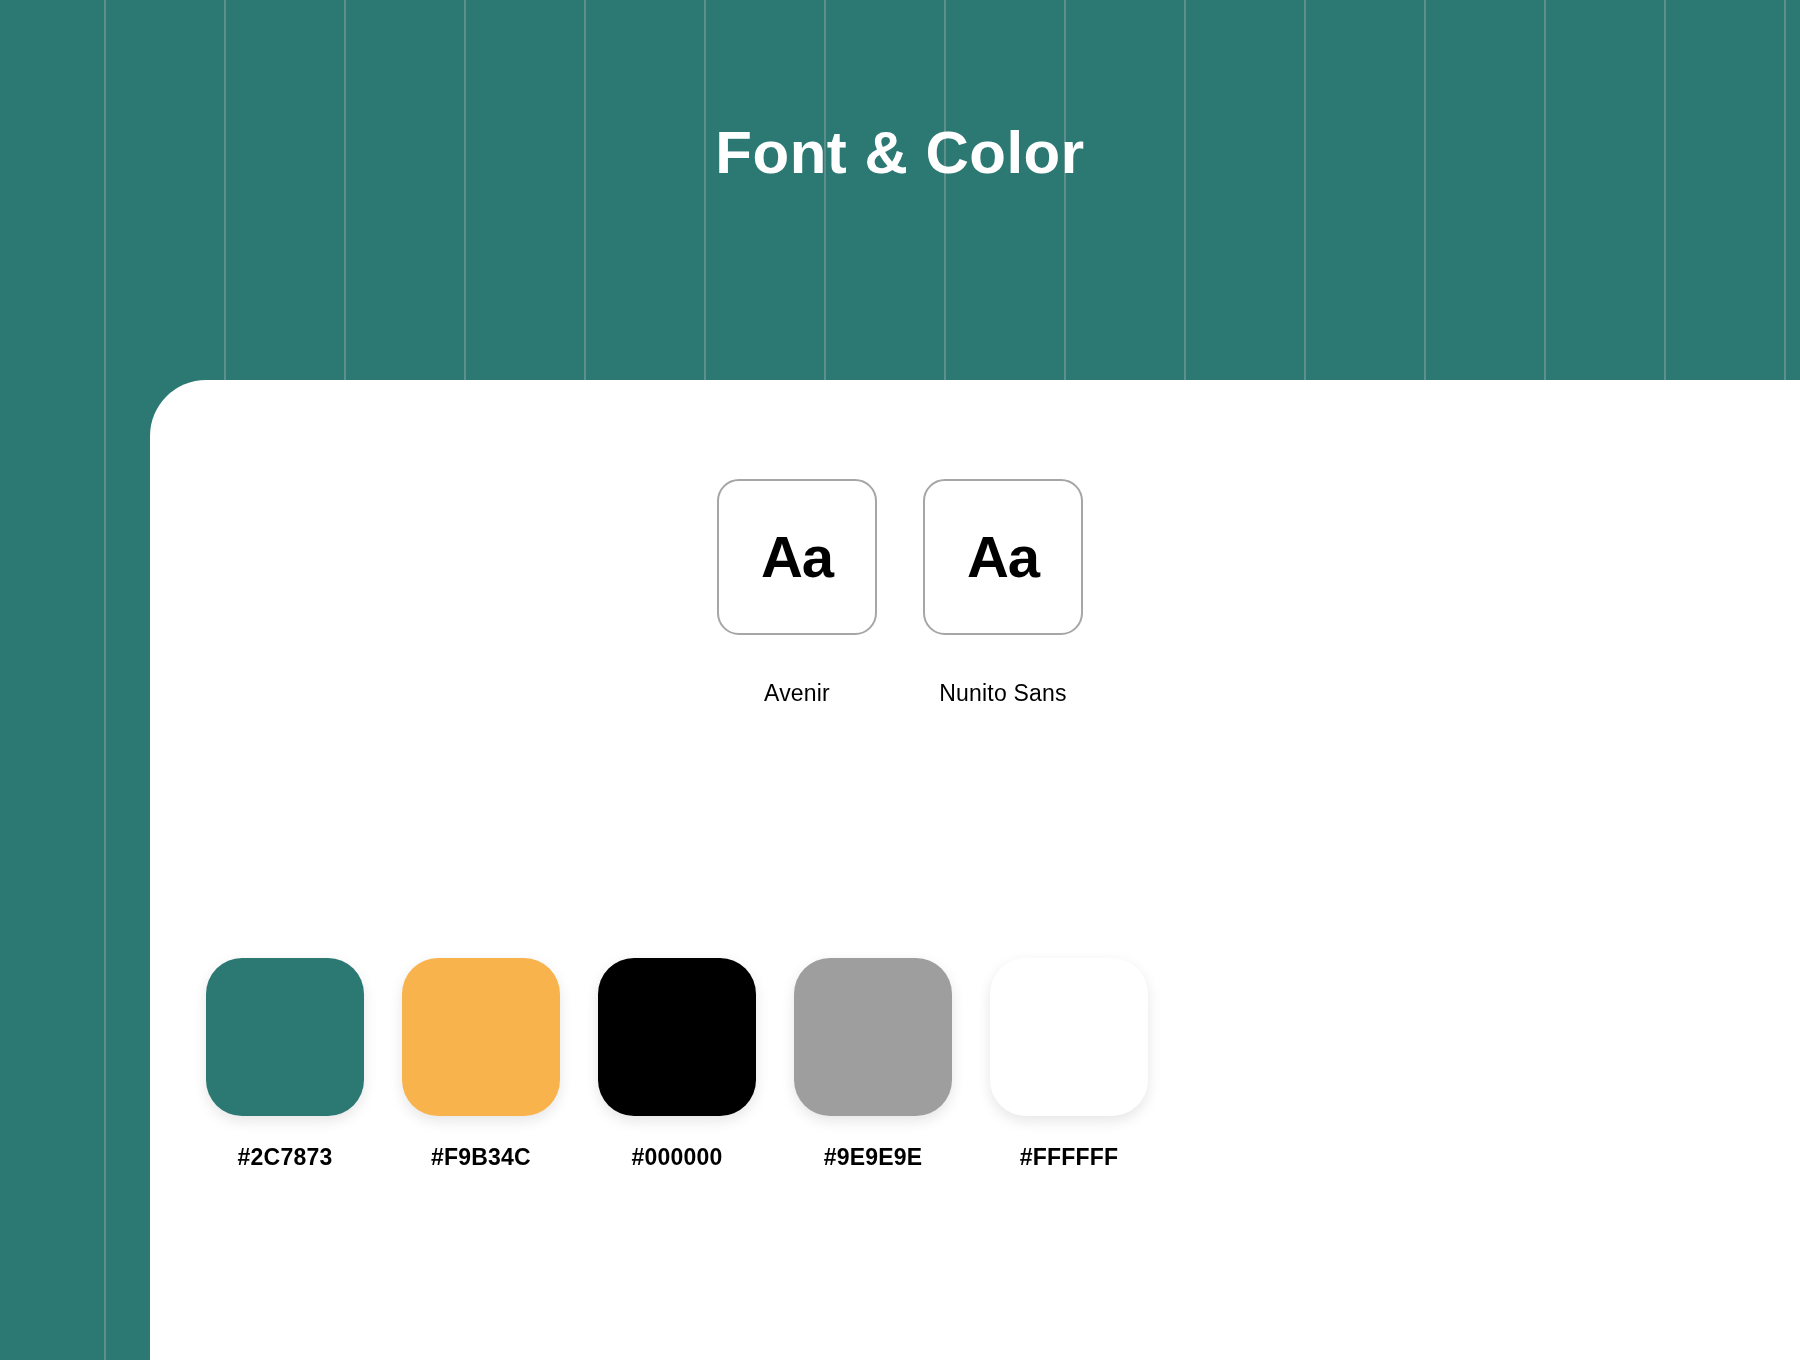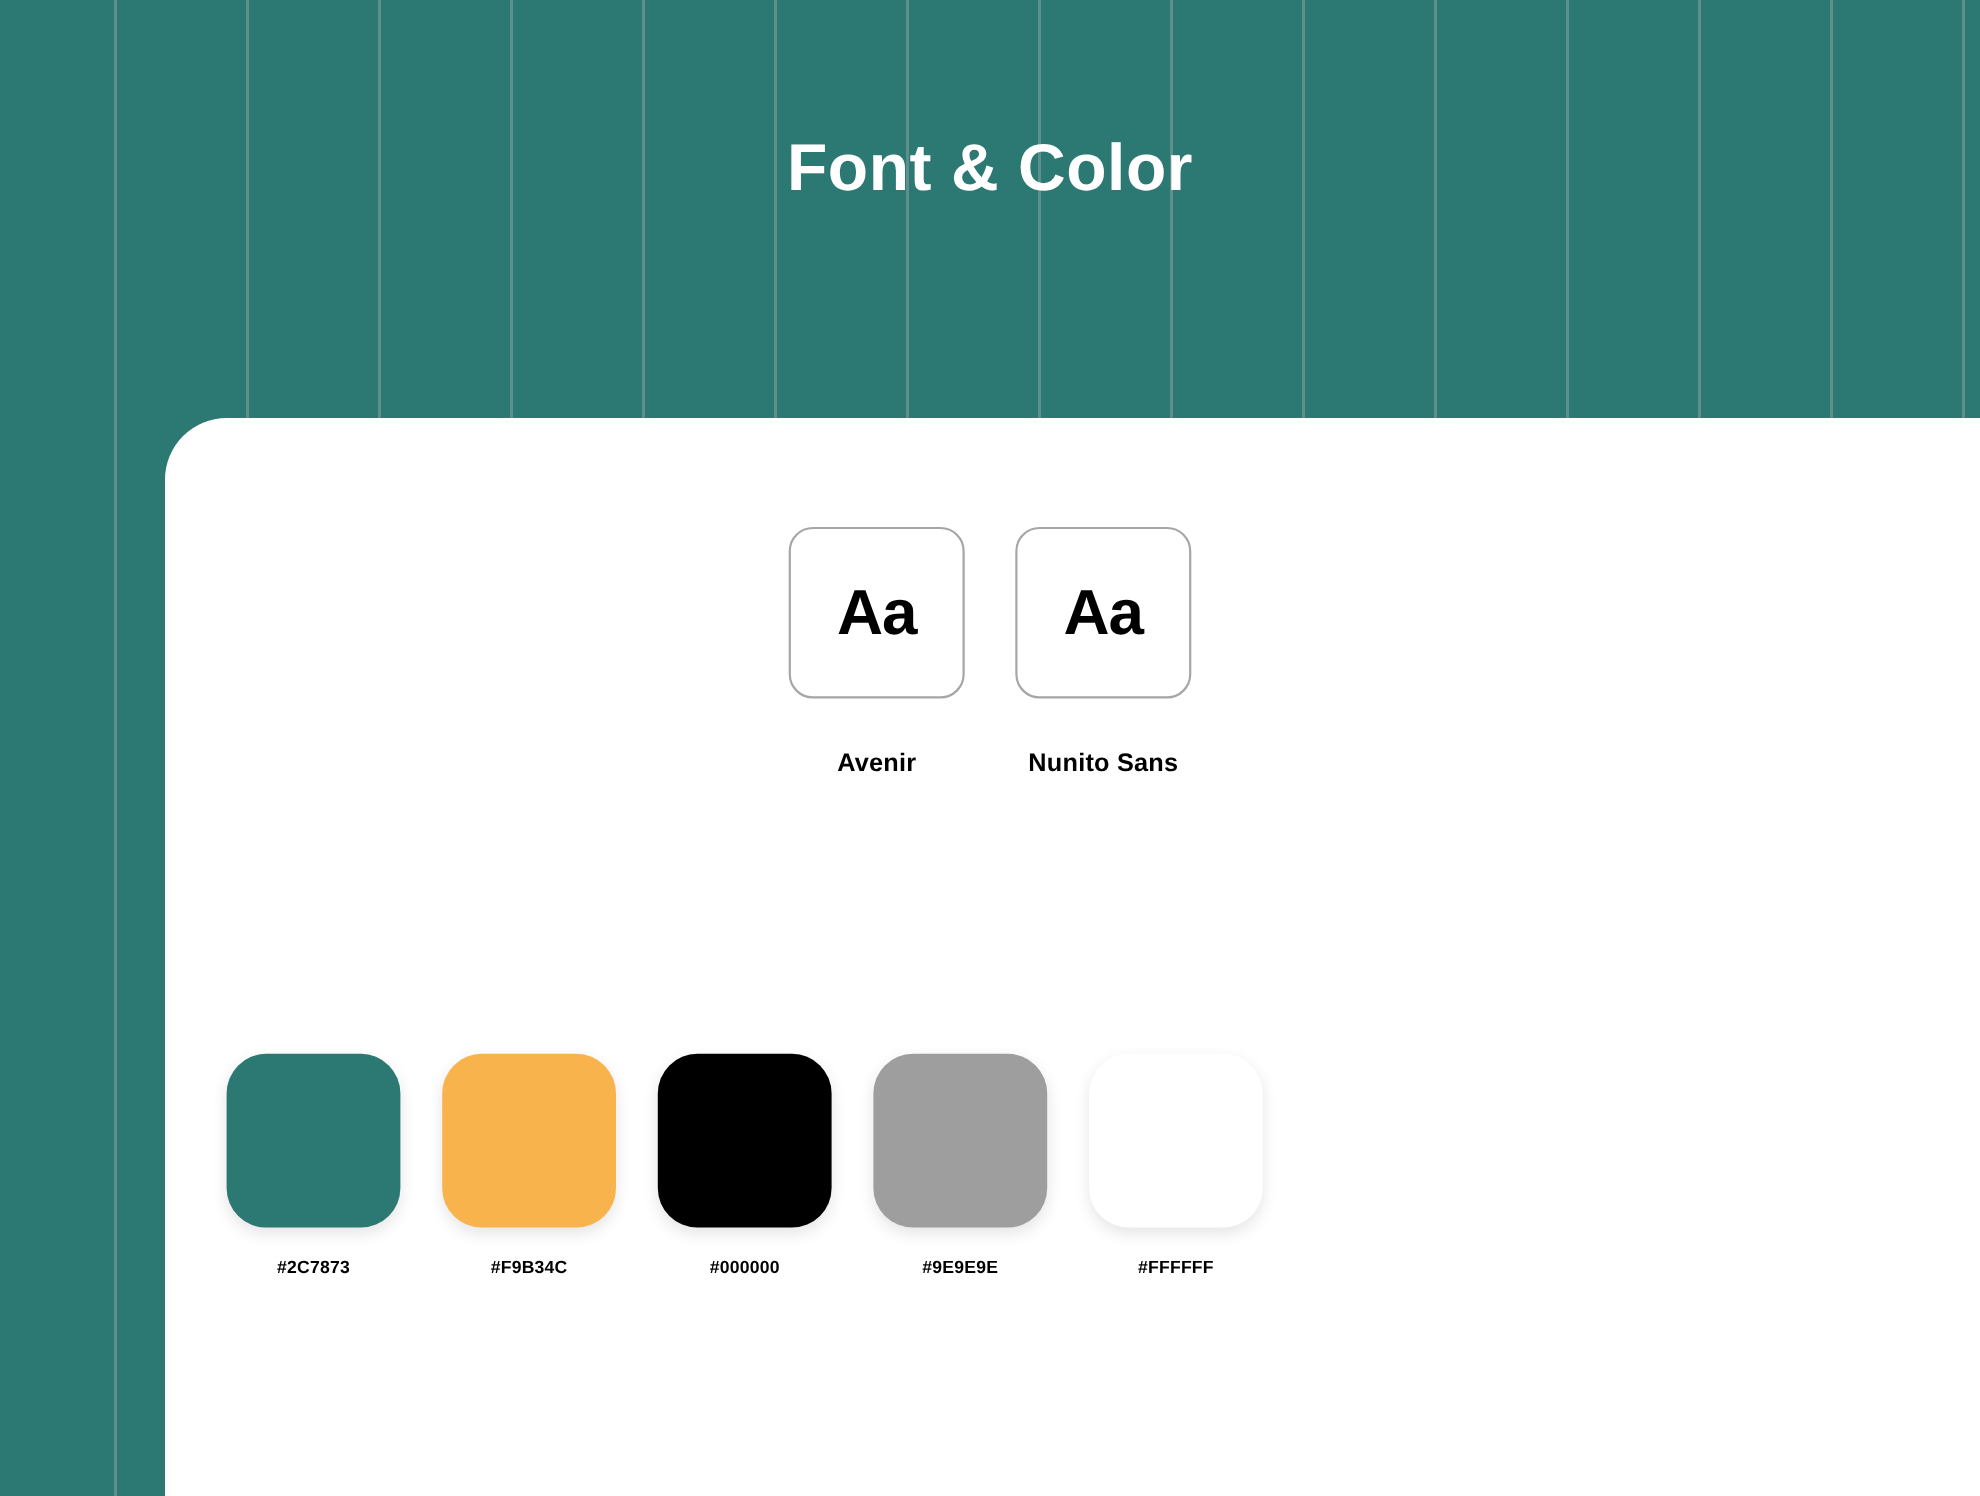--- a/index.html
+++ b/index.html
@@ -93,21 +93,21 @@
   .font-box-glyph {
     font-size: 58px;
     font-weight: bold;
     color: #000000;
     letter-spacing: -1px;
     line-height: 1;
   }
   .font-label {
     margin-top: 45px;
     font-size: 23px;
-    font-weight: bold;
+    font-weight: normal;
     color: #000000;
     white-space: nowrap;
     letter-spacing: 0.2px;
   }
 
   
   #palette-section {
     position: absolute;
     left: 37px;          
     top: 578px;          
@@ -121,21 +121,21 @@
     align-items: center;
   }
   .swatch-chip {
     width: 158px;
     height: 158px;
     border-radius: 36px;
     box-shadow: 0 5px 14px rgba(0,0,0,0.10);
   }
   .swatch-label {
     margin-top: 28px;
-    font-size: 16px;
+    font-size: 23px;
     font-weight: bold;
     color: #000000;
     letter-spacing: 0.2px;
     white-space: nowrap;
   }
 </style>
 </head>
 <body>
 
 <div id="stage">

